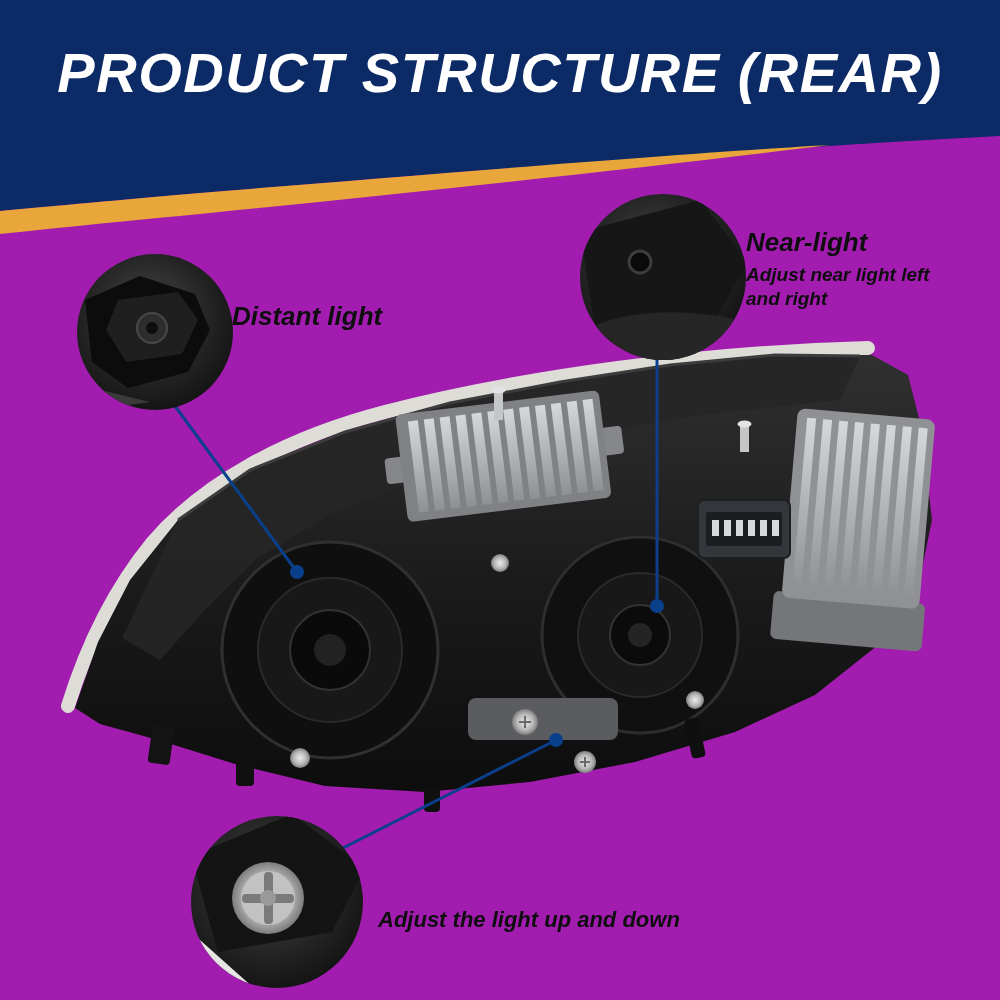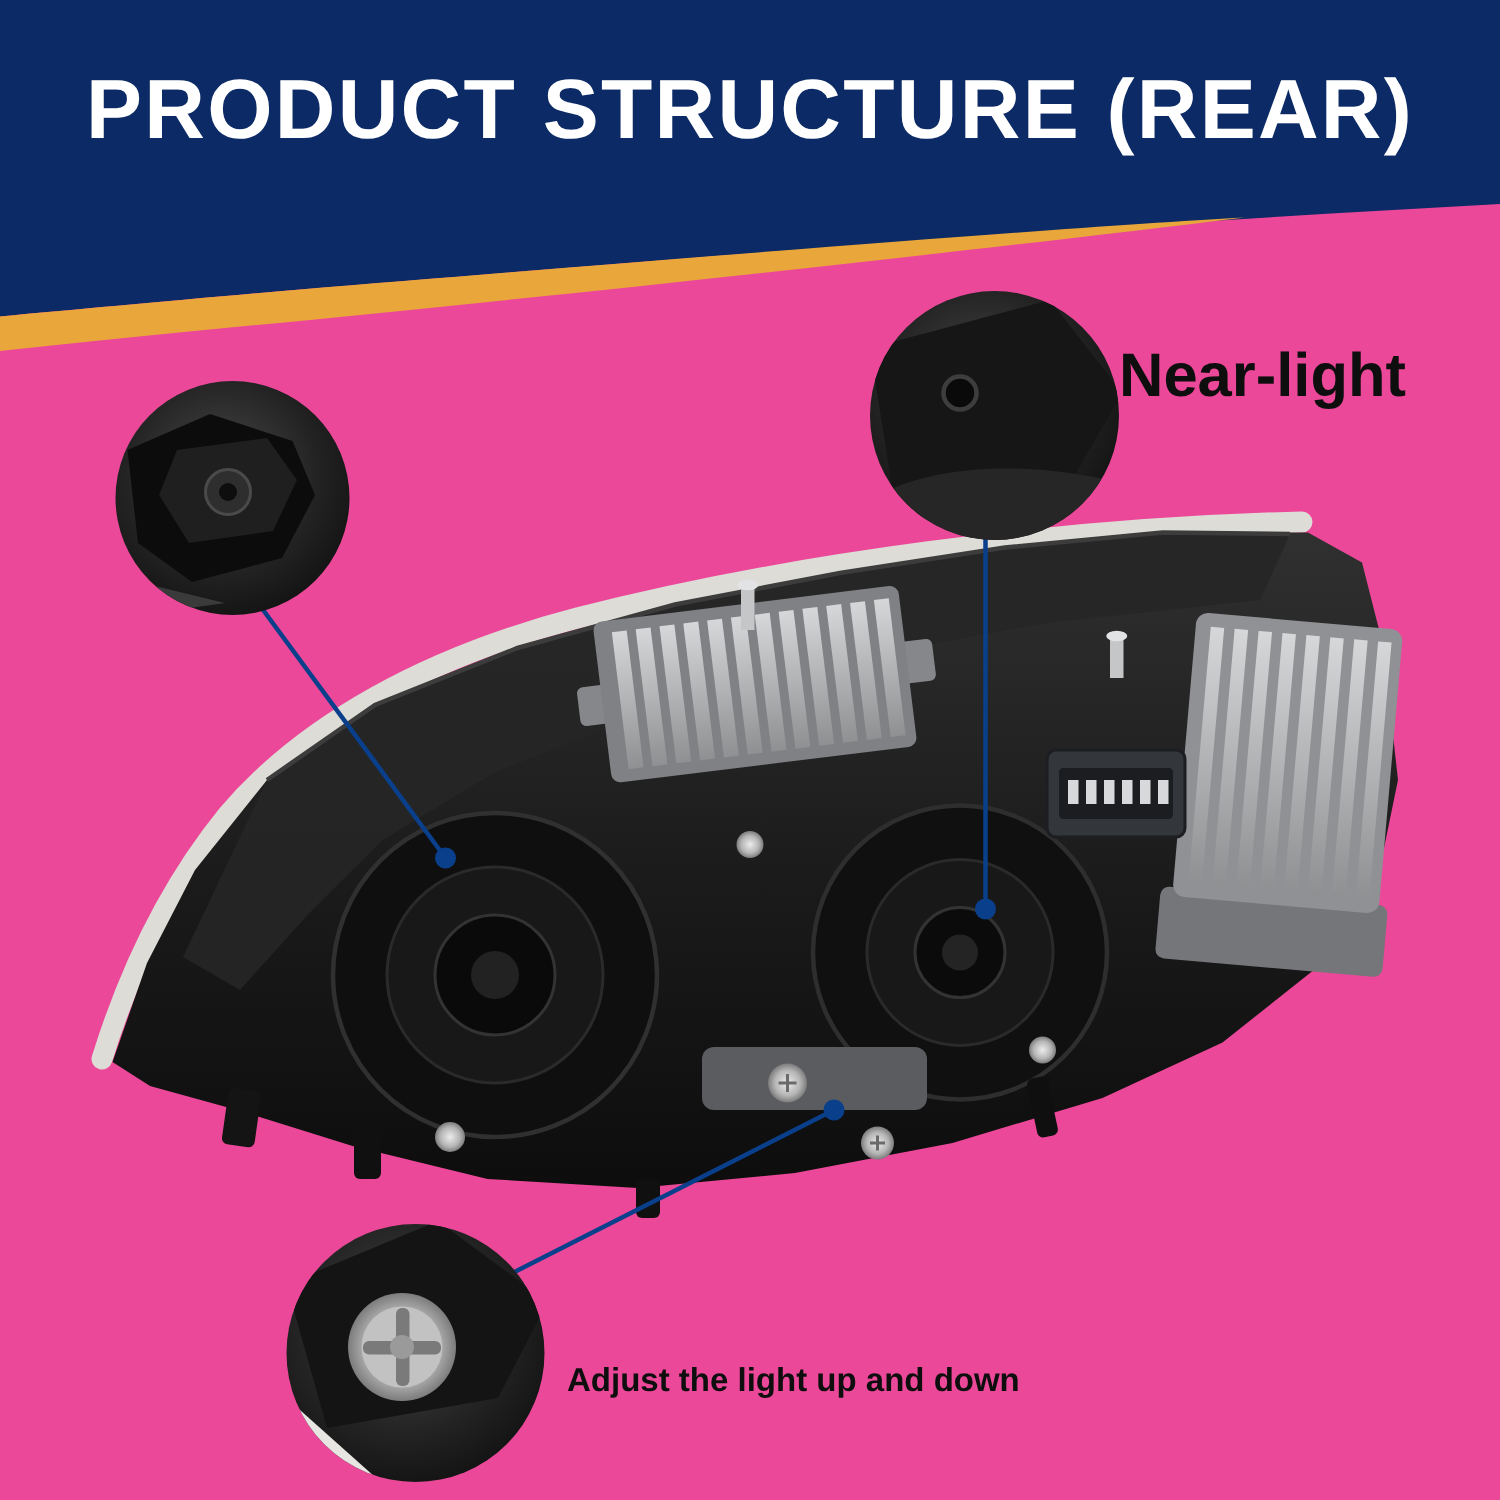--- a/index.html
+++ b/index.html
@@ -1,24 +1,24 @@
 <!DOCTYPE html>
 <html><head>
 <meta charset="utf-8">
 <style>
   html,body{width:1000px;height:1000px;}
   body{margin:0;background:#ffffff;font-family:"Liberation Sans",sans-serif;overflow:hidden;}
-  .stage{position:relative;width:1000px;height:1000px;background:#ec4899;}
+  .stage{position:relative;width:1000px;height:1000px;background:#a21caf;font-style:italic;}
   .scene{position:absolute;top:0;left:0;}
   .page-title{
     position:absolute;top:40px;left:0;width:100%;text-align:center;
     color:#ffffff;font-weight:700;font-size:56px;letter-spacing:1.5px;white-space:nowrap;
   }
   .callout-label{position:absolute;color:#0e0e0e;}
-  .callout-label .t{font-size:41px;font-weight:700;line-height:1.12;}
+  .callout-label .t{font-size:26px;font-weight:700;line-height:1.12;}
   .callout-label .d{font-size:19px;font-weight:700;line-height:1.25;margin-top:6px;}
   .distant-pos{left:232px;top:302px;width:380px;}
   .near-pos{left:746px;top:228px;width:200px;}
   .bottom-pos{left:378px;top:908px;width:560px;}
   .bottom-pos .t{font-size:22px;}
 </style>
 </head>
 <body>
 
 <div class="stage">
@@ -190,23 +190,25 @@
         <rect x="264" y="872" width="9" height="52" rx="4" fill="#7a7a7a"></rect>
         <rect x="242" y="894" width="52" height="9" rx="4" fill="#7a7a7a"></rect>
         <circle cx="268" cy="898" r="8" fill="#9a9a9a"></circle>
       </g>
     </g>
   </svg>
 
   <div class="page-title">PRODUCT STRUCTURE (REAR)</div>
 
   <div class="callout-label distant-pos">
+    <div class="t">Distant light</div>
   </div>
 
   <div class="callout-label near-pos">
     <div class="t">Near-light</div>
+    <div class="d">Adjust near light left and right</div>
   </div>
 
   <div class="callout-label bottom-pos">
     <div class="t">Adjust the light up and down</div>
   </div>
 
 </div>
 
 </body></html>

